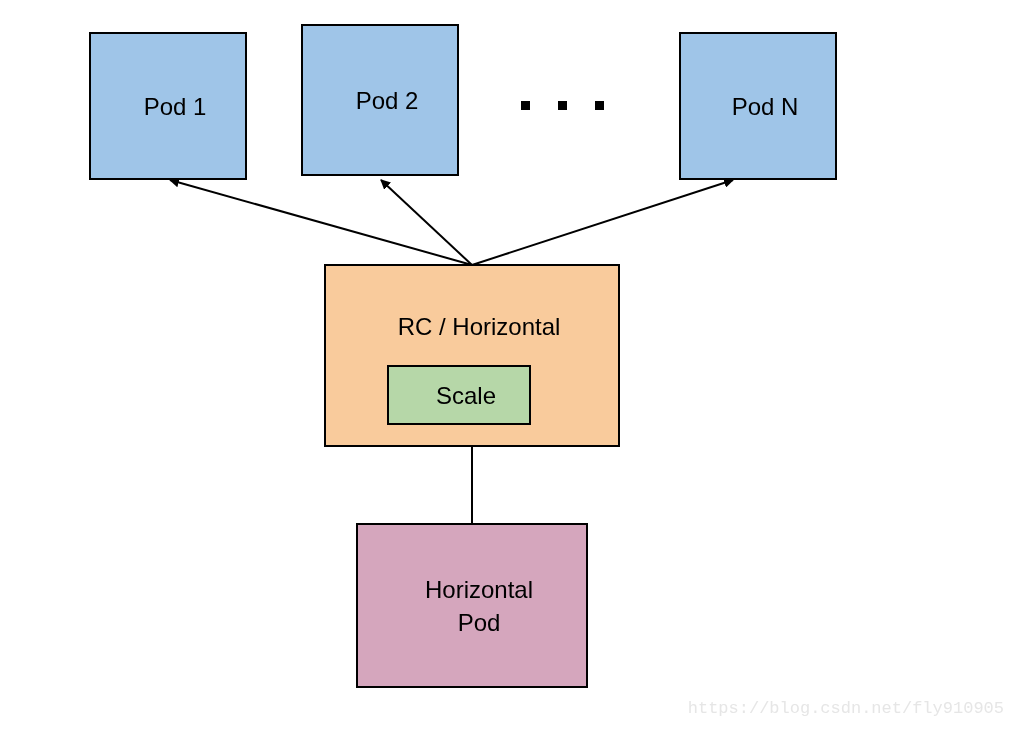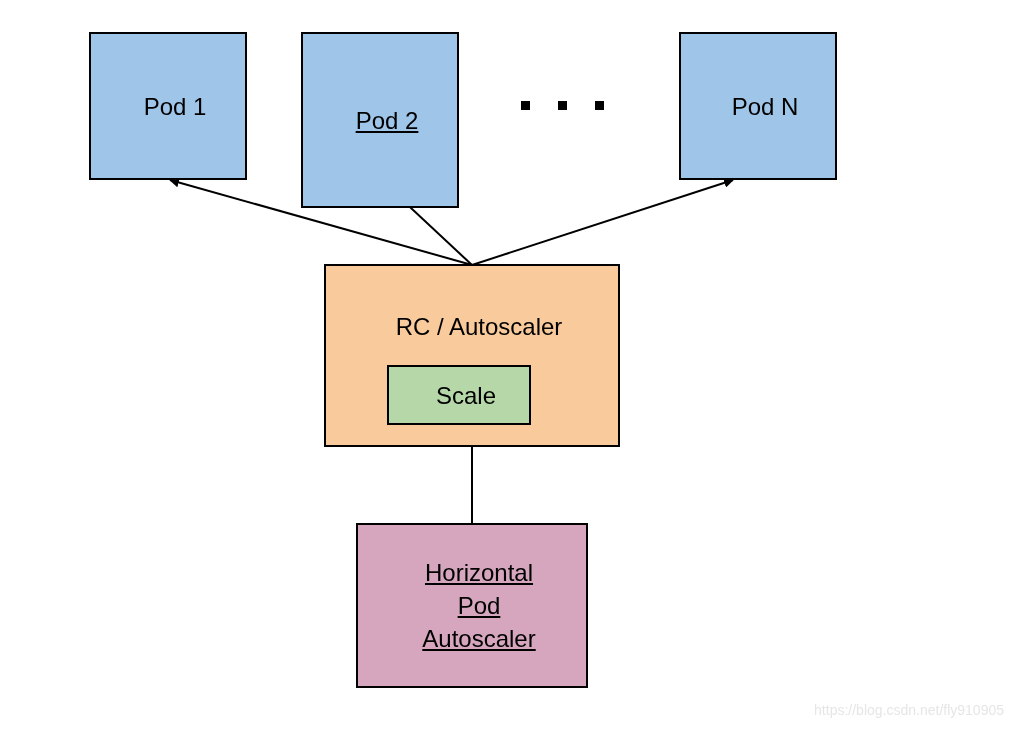--- a/index.html
+++ b/index.html
@@ -7,59 +7,58 @@
          font-family: "Liberation Sans", sans-serif; }
   .box { position: absolute; box-sizing: border-box; border: 2px solid #000;
          display: flex; align-items: center; justify-content: center;
          text-align: center; color: #000; font-size: 24px; line-height: 33px; padding-left: 14px; }
   .pod { background: #9fc5e8; }
   .rc  { background: #f9cb9c; align-items: flex-start; padding-top: 44px; }
   .scale { background: #b6d7a8; }
   .hpa { background: #d5a6bd; }
   .dot { position: absolute; width: 9px; height: 9px; background: #000; }
   svg.arrows { position: absolute; left: 0; top: 0; }
-  .watermark { position: absolute; right: 10px; bottom: 12px; font-size: 14px;
-               color: #e6e6e6; font-family: Liberation Sans, sans-serif; }
+  .watermark { position: absolute; right: 10px; bottom: 12px; font-size: 17px;
+               color: #e6e6e6; font-family: Liberation Mono, monospace; }
 </style>
 </head>
 <body>
 
 <svg class="arrows" width="1014" height="730">
   <defs>
     <marker id="ah" markerWidth="10" markerHeight="10" refX="9" refY="5" orient="auto" markerUnits="userSpaceOnUse">
       <path d="M0,0 L10,5 L0,10 z" fill="#000"></path>
     </marker>
   </defs>
   <line x1="472" y1="265" x2="170" y2="180" stroke="#000" stroke-width="2" marker-end="url(#ah)"></line>
   <line x1="472" y1="265" x2="381" y2="180" stroke="#000" stroke-width="2" marker-end="url(#ah)"></line>
   <line x1="472" y1="265" x2="733" y2="180" stroke="#000" stroke-width="2" marker-end="url(#ah)"></line>
   <line x1="472" y1="525" x2="472" y2="425" stroke="#000" stroke-width="2" marker-end="url(#ah)"></line>
 </svg>
 
 <div class="box pod" style="left:89px; top:32px; width:158px; height:148px;">
   <span>Pod 1</span>
 </div>
-<div class="box pod" style="left:301px; top:32px; width:158px; height:176px;text-decoration:underline;">
+<div class="box pod" style="left:301px; top:24px; width:158px; height:152px;">
   <span>Pod 2</span>
 </div>
 <div title="more pods">
   <div class="dot" style="left:521px; top:101px;"></div>
   <div class="dot" style="left:558px; top:101px;"></div>
   <div class="dot" style="left:595px; top:101px;"></div>
 </div>
 <div class="box pod" style="left:656px; top:32px; width:158px; height:148px;margin-left:23px;">
   <span>Pod N</span>
 </div>
 
 <div class="box rc" style="left:324px; top:264px; width:296px; height:183px;">
-  <span>RC / Autoscaler</span>
+  <span>RC / Horizontal</span>
 </div>
 <div class="box scale" style="left:387px; top:365px; width:144px; height:60px;">
   <span>Scale</span>
 </div>
 
-<div class="box hpa" style="left:356px; top:523px; width:232px; height:165px; flex-direction:column;text-decoration:underline;">
+<div class="box hpa" style="left:356px; top:523px; width:232px; height:165px; flex-direction:column;">
   <span>Horizontal</span>
   <span>Pod</span>
-  <span>Autoscaler</span>
 </div>
 
 <div class="watermark">https://blog.csdn.net/fly910905</div>
 
 </body></html>

